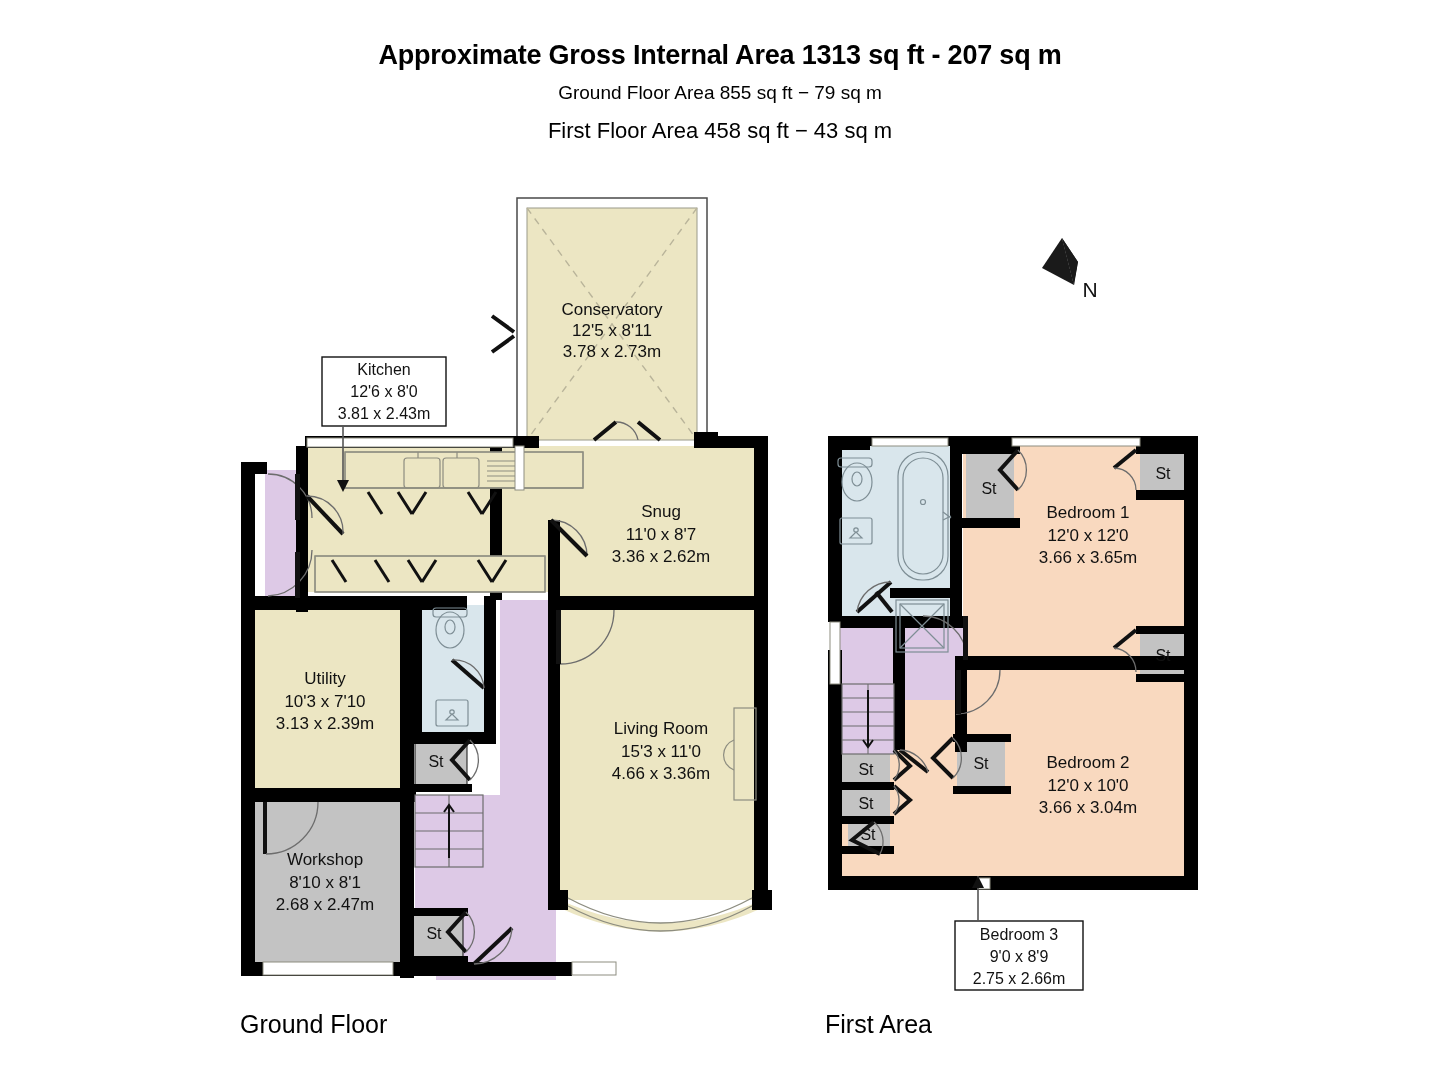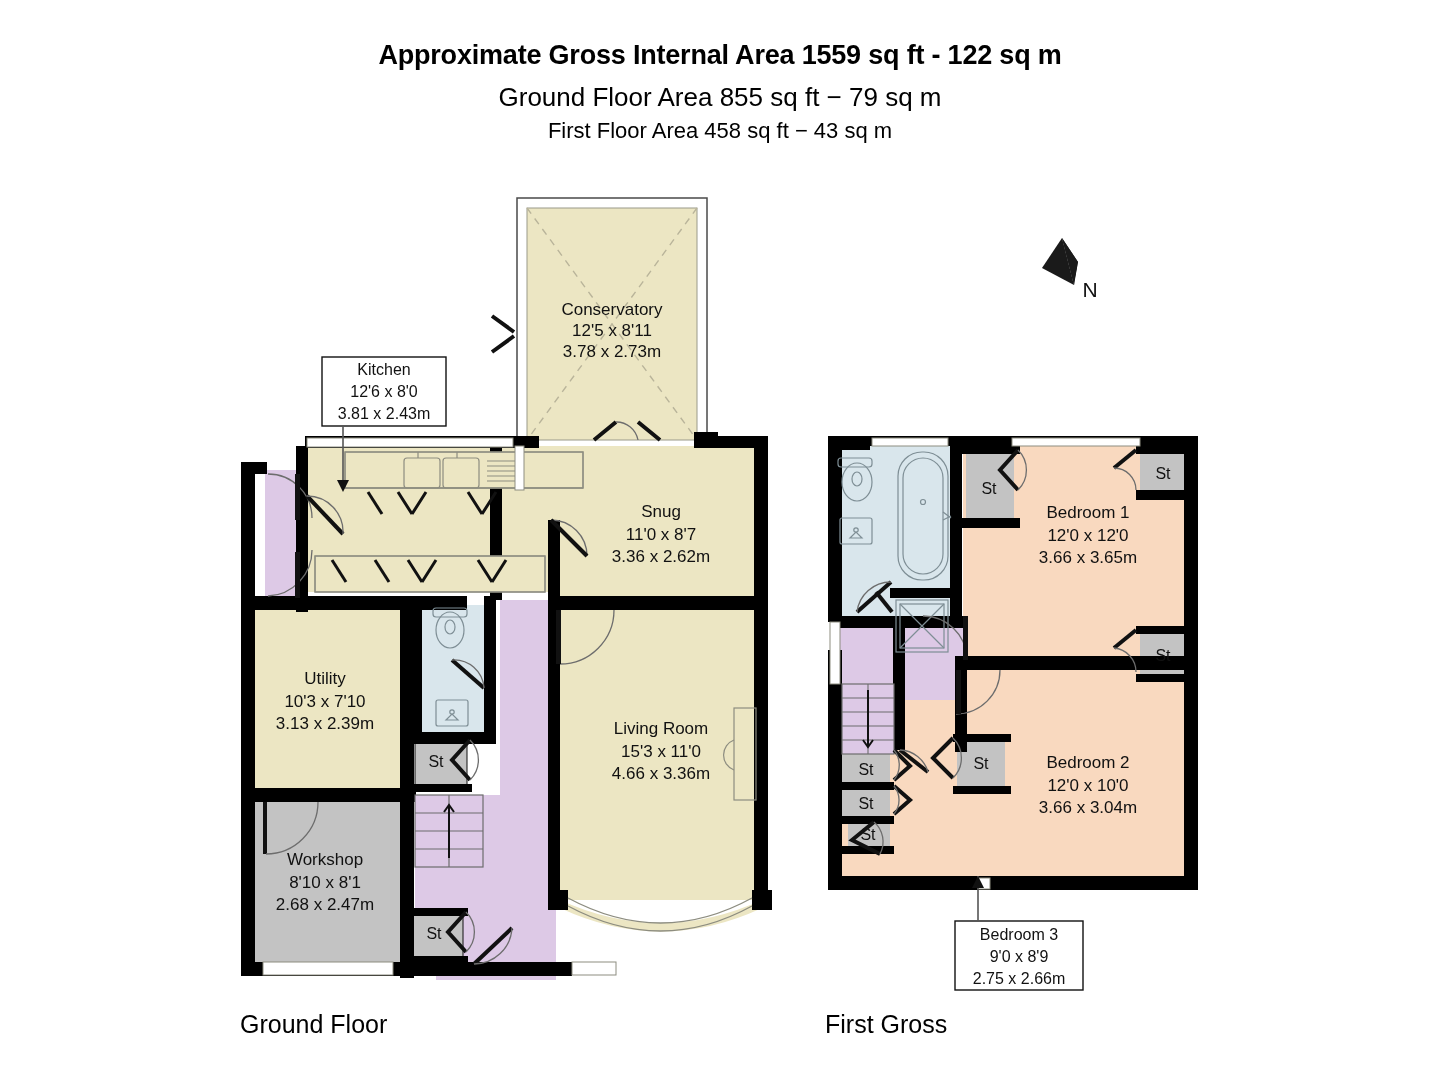--- a/index.html
+++ b/index.html
@@ -28,21 +28,21 @@
     color: #000;
   }
   #hdr-main {
     top: 40px;
     font-size: 27px;
     font-weight: bold;
     letter-spacing: -0.2px;
   }
   #hdr-ground {
     top: 82px;
-    font-size: 26px;
+    font-size: 19px;
     font-weight: normal;
   }
   #hdr-first {
     top: 118px;
     font-size: 22px;
     font-weight: normal;
   }
   .floorcap {
     position: absolute;
     font-size: 25px;
@@ -56,26 +56,26 @@
   .rdim   { font-size: 17px; text-anchor: middle; }
   .stlabel{ font-size: 16px; text-anchor: middle; }
   .callout-txt { font-size: 16px; text-anchor: middle; }
   .north-txt { font-size: 21px; text-anchor: middle; }
 </style>
 </head>
 <body>
 
 <div id="stage">
 
-  <div class="hdr" id="hdr-main">Approximate Gross Internal Area 1559 sq ft - 122 sq m</div>
+  <div class="hdr" id="hdr-main">Approximate Gross Internal Area 1313 sq ft - 207 sq m</div>
   <div class="hdr" id="hdr-ground">Ground Floor Area 855 sq ft − 79 sq m</div>
   <div class="hdr" id="hdr-first">First Floor Area 458 sq ft − 43 sq m</div>
 
   <div class="floorcap" id="cap-ground">Ground Floor</div>
-  <div class="floorcap" id="cap-first">First Gross</div>
+  <div class="floorcap" id="cap-first">First Area</div>
 
   <svg width="1440" height="1080" viewBox="0 0 1440 1080">
 
     <g>
 
       <g>
         <rect x="517" y="198" width="190" height="240" fill="#ffffff" stroke="#4a4a4a" stroke-width="1.5"></rect>
         <rect x="527" y="208" width="170" height="232" fill="#ece6c3" stroke="#9a9a8a" stroke-width="1"></rect>
         <path d="M527 208 L697 440 M697 208 L527 440" stroke="#b9b49a" stroke-width="1.4" stroke-dasharray="7 6" fill="none"></path>
       </g>

